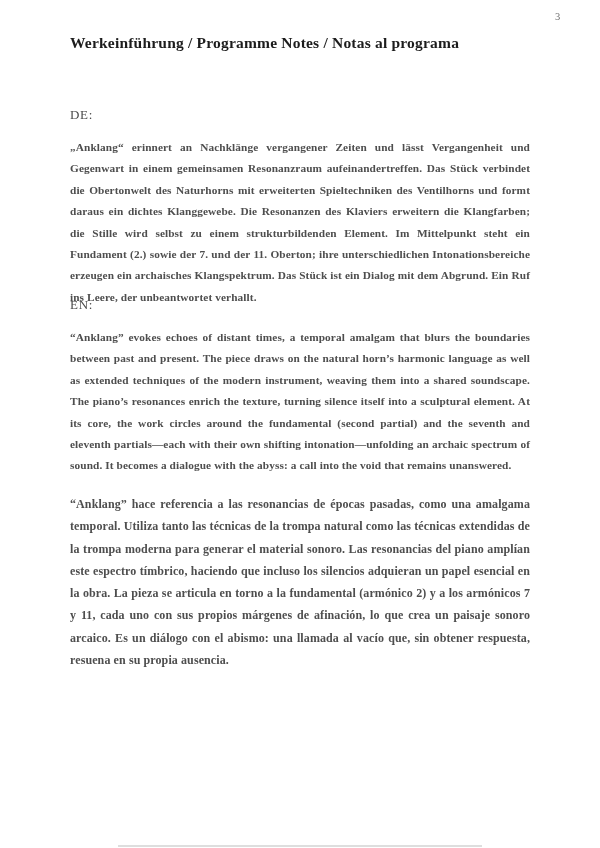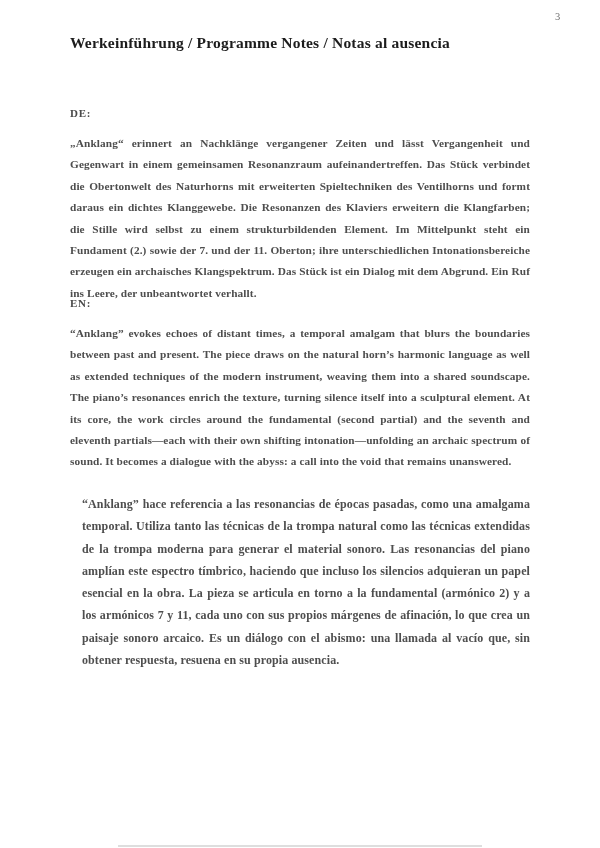--- a/index.html
+++ b/index.html
@@ -36,56 +36,55 @@
   }
   .lang-section {
     position: absolute;
     left: 70px;
     width: 460px;
   }
   .sec-de { top: 107px; }
   .sec-en { top: 297px; }
   .sec-es { top: 479px; }
   .lang-label {
-    font-size: 11px;
+    font-size: 13px;
     letter-spacing: 0.7px;
     color: #4a4a4a;
-    font-weight: bold;
+    font-weight: normal;
   }
   .body-text {
     margin: 14px 0 0 0;
     text-align: justify;
     color: #4e4e4e;
     font-size: 11.3px;
     line-height: 21.4px;
     letter-spacing: 0.1px;
     font-weight: bold;
   }
   .sec-es .body-text {
     font-size: 12px;
     line-height: 22.3px;
-    margin-left: 12px;
   }
   .page-divider {
     position: absolute;
     top: 845px;
     left: 118px;
     width: 364px;
     height: 2px;
     background: #dedede;
   }
 </style>
 </head>
 <body>
 
 <div class="page">
 
   <div class="page-number">3</div>
 
-  <h1 class="page-title">Werkeinführung / Programme Notes / Notas al ausencia</h1>
+  <h1 class="page-title">Werkeinführung / Programme Notes / Notas al programa</h1>
 
   <section class="lang-section sec-de">
     <div class="lang-label">DE:</div>
     <p class="body-text">„Anklang“ erinnert an Nachklänge vergangener Zeiten und lässt Vergangenheit und Gegenwart in einem gemeinsamen Resonanzraum aufeinandertreffen. Das Stück verbindet die Obertonwelt des Naturhorns mit erweiterten Spieltechniken des Ventilhorns und formt daraus ein dichtes Klanggewebe. Die Resonanzen des Klaviers erweitern die Klangfarben; die Stille wird selbst zu einem strukturbildenden Element. Im Mittelpunkt steht ein Fundament (2.) sowie der 7. und der 11. Oberton; ihre unterschiedlichen Intonationsbereiche erzeugen ein archaisches Klangspektrum. Das Stück ist ein Dialog mit dem Abgrund. Ein Ruf ins Leere, der unbeantwortet verhallt.</p>
   </section>
 
   <section class="lang-section sec-en">
     <div class="lang-label">EN:</div>
     <p class="body-text">“Anklang” evokes echoes of distant times, a temporal amalgam that blurs the boundaries between past and present. The piece draws on the natural horn’s harmonic language as well as extended techniques of the modern instrument, weaving them into a shared soundscape. The piano’s resonances enrich the texture, turning silence itself into a sculptural element. At its core, the work circles around the fundamental (second partial) and the seventh and eleventh partials—each with their own shifting intonation—unfolding an archaic spectrum of sound. It becomes a dialogue with the abyss: a call into the void that remains unanswered.</p>
   </section>

